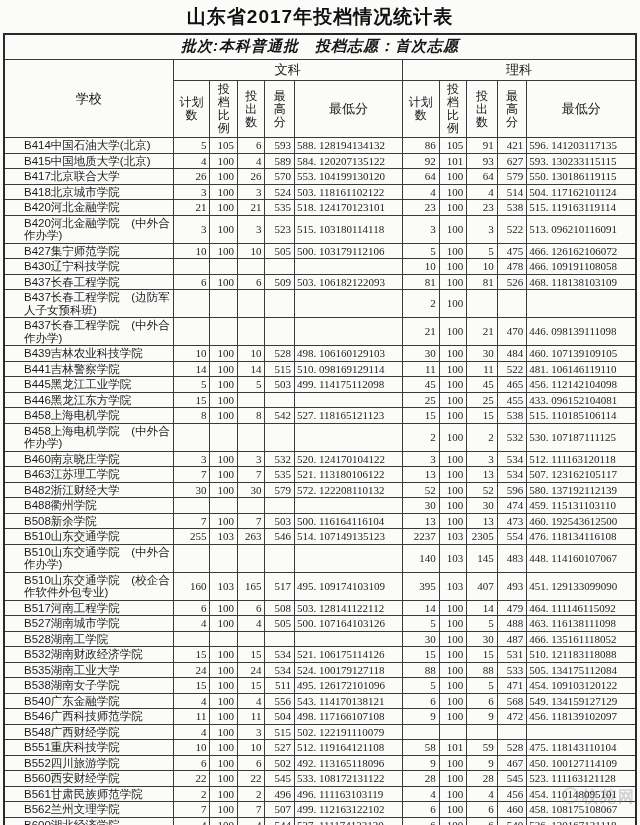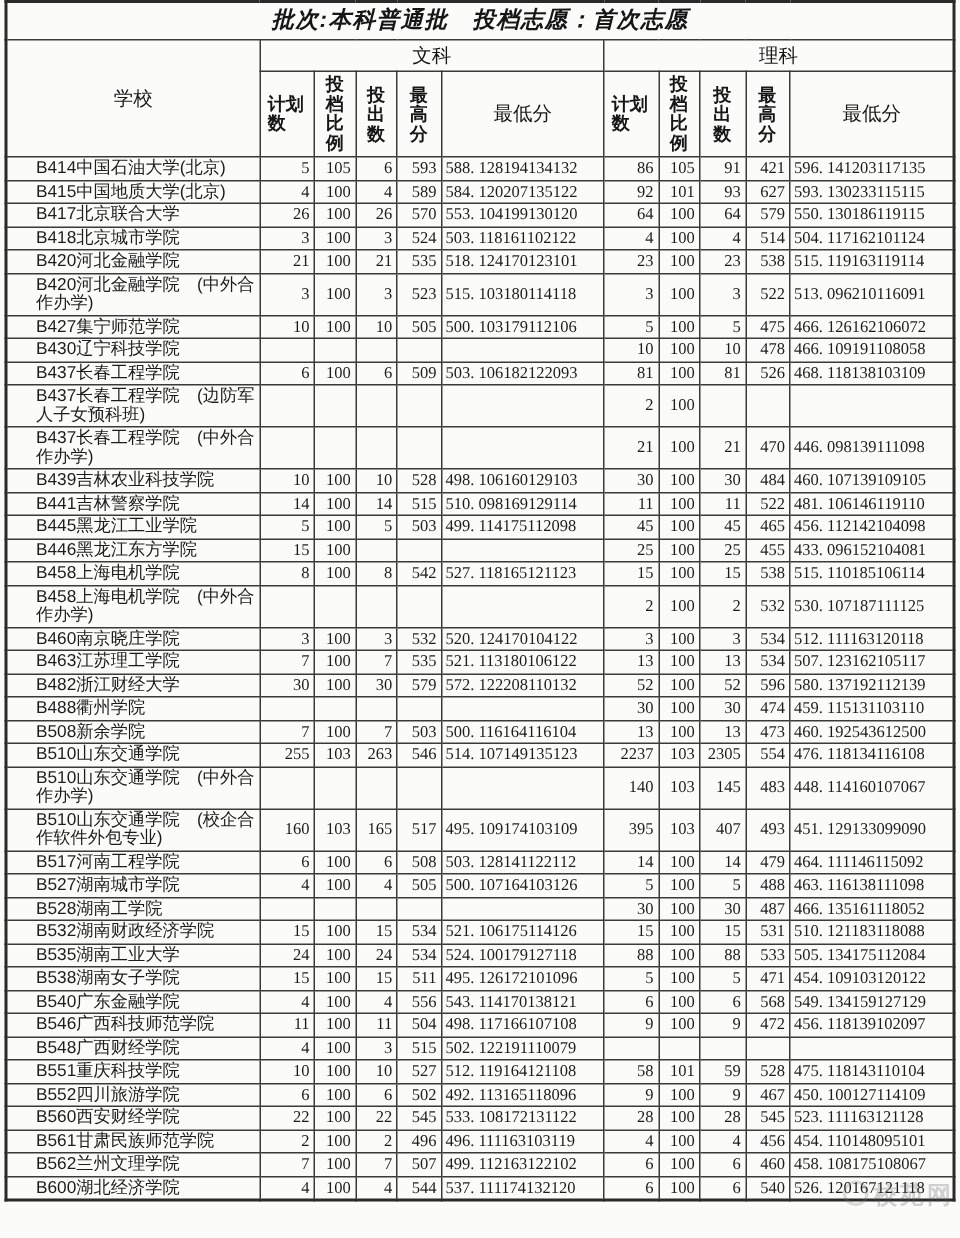--- a/index.html
+++ b/index.html
@@ -31,21 +31,21 @@
     font-size:15px;
     font-weight:bold;
     text-align:center;
     padding:2px 0 3px 0;
     letter-spacing:1px;
     font-style:italic;
   }
   .group-h { font-size:13px; text-align:center; padding:1px 12px; }
   .school-h { font-size:13px; text-align:center; }
   .vhead { font-size:12px; line-height:13px; text-align:center; vertical-align:middle; padding:2px 0; }
-  .vhead span { display:inline-block; word-break:break-all; text-align:left;font-weight:bold; }
+  .vhead span { display:inline-block; word-break:break-all; text-align:center; }
   .w2 span { width:26px; }
   .w1 span { width:13px; }
   .min-h { font-size:13px; text-align:center; }
   td {
     font-family:"Liberation Serif", serif;
     font-size:11px;
     line-height:12.5px;
     padding:1px 2px;
     vertical-align:middle;
   }
@@ -78,20 +78,21 @@
     letter-spacing:2px;
     color:#555;
     font-weight:bold;
   }
 </style>
 </head>
 <body>
 
 <div class="page">
 
+  <h1 class="title">山东省2017年投档情况统计表</h1>
 
   <table class="stats">
     <colgroup>
       <col style="width:166px">
       <col style="width:36px">
         <col style="width:27px">
         <col style="width:27px">
         <col style="width:29px">
         <col style="width:106px">
       <col style="width:36px">

